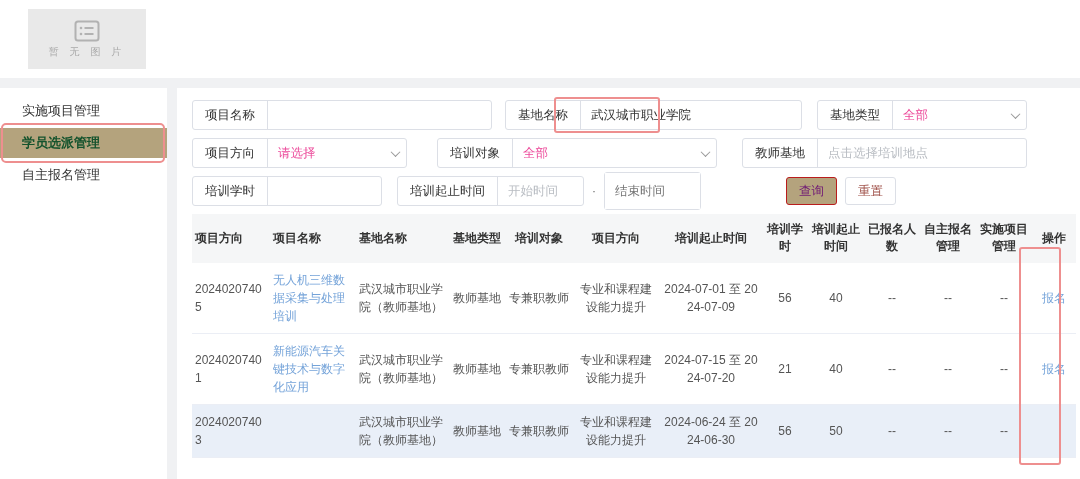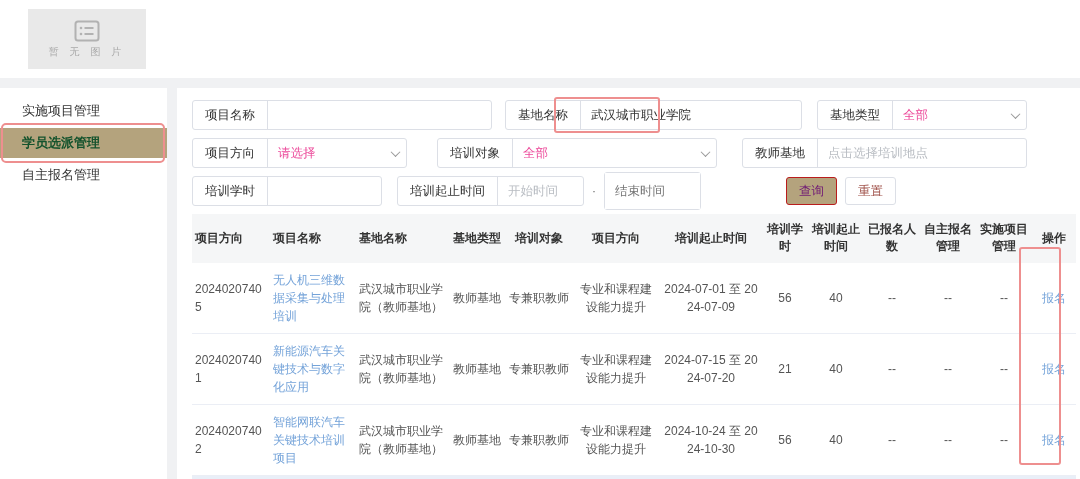--- a/index.html
+++ b/index.html
@@ -203,35 +203,20 @@
             <td>专兼职教师</td>
             <td>专业和课程建设能力提升</td>
             <td>2024-07-15 至 2024-07-20</td>
             <td>21</td>
             <td>40</td>
             <td>--</td>
             <td>--</td>
             <td>--</td>
             <td><span class="link">报名</span></td>
           </tr>
-          <tr>
-            <td class="al">20240207402</td>
-            <td class="al"><span class="link">智能网联汽车关键技术培训项目</span></td>
-            <td class="al">武汉城市职业学院（教师基地）</td>
-            <td>教师基地</td>
-            <td>专兼职教师</td>
-            <td>专业和课程建设能力提升</td>
-            <td>2024-10-24 至 2024-10-30</td>
-            <td>56</td>
-            <td>40</td>
-            <td>--</td>
-            <td>--</td>
-            <td>--</td>
-            <td><span class="link">报名</span></td>
-          </tr>
           <tr class="hl">
             <td class="al">20240207403</td>
             <td class="al"></td>
             <td class="al">武汉城市职业学院（教师基地）</td>
             <td>教师基地</td>
             <td>专兼职教师</td>
             <td>专业和课程建设能力提升</td>
             <td>2024-06-24 至 2024-06-30</td>
             <td>56</td>
             <td>50</td>

